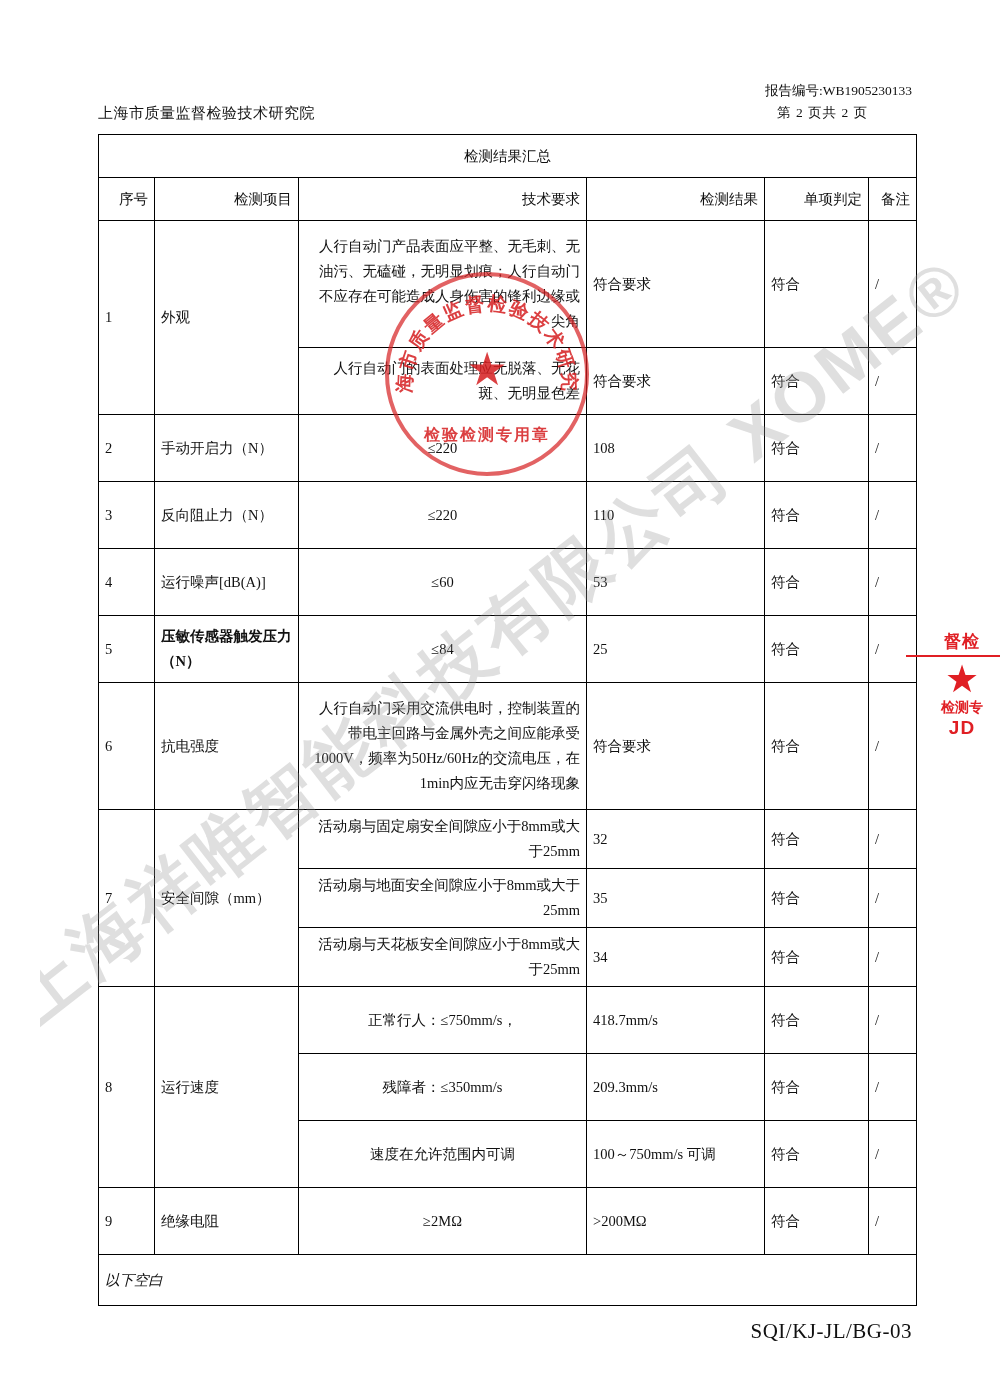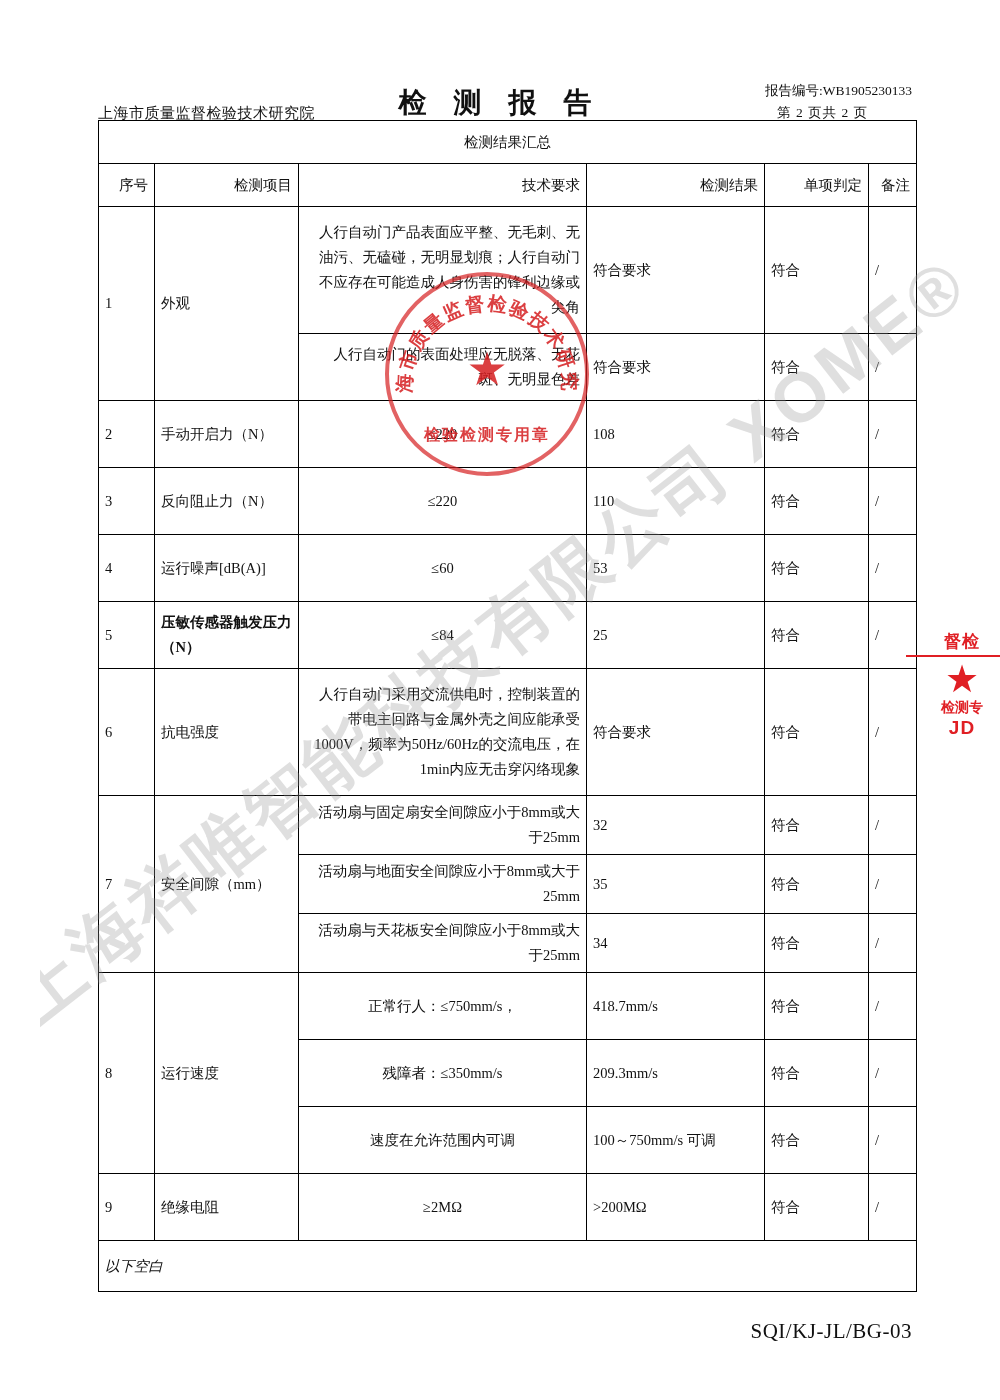--- a/index.html
+++ b/index.html
@@ -61,21 +61,21 @@
   }
   .header-meta .line2 {
     letter-spacing: 1px;
     margin-left: 12px;
   }
 
   
   .table-wrap {
     position: absolute;
     left: 98px;
-    top: 120px;
+    top: 134px;
     width: 818px;
   }
   table.report {
     border-collapse: collapse;
     width: 818px;
     table-layout: fixed;
   }
   table.report td {
     border: 1px solid #000;
     padding: 4px 6px;
@@ -234,21 +234,20 @@
     letter-spacing: 1px;
   }
 </style>
 </head>
 <body>
 
 <div class="page">
 
   <div class="header">
     <div class="header-org">上海市质量监督检验技术研究院</div>
-    <div class="header-title">检 测 报 告</div>
     <div class="header-meta">
       <div class="line1">报告编号:WB1905230133</div>
       <div class="line2">第 2 页共 2 页</div>
     </div>
   </div>
 
   <div class="table-wrap">
     <table class="report">
       <colgroup>
         <col class="col-no">

